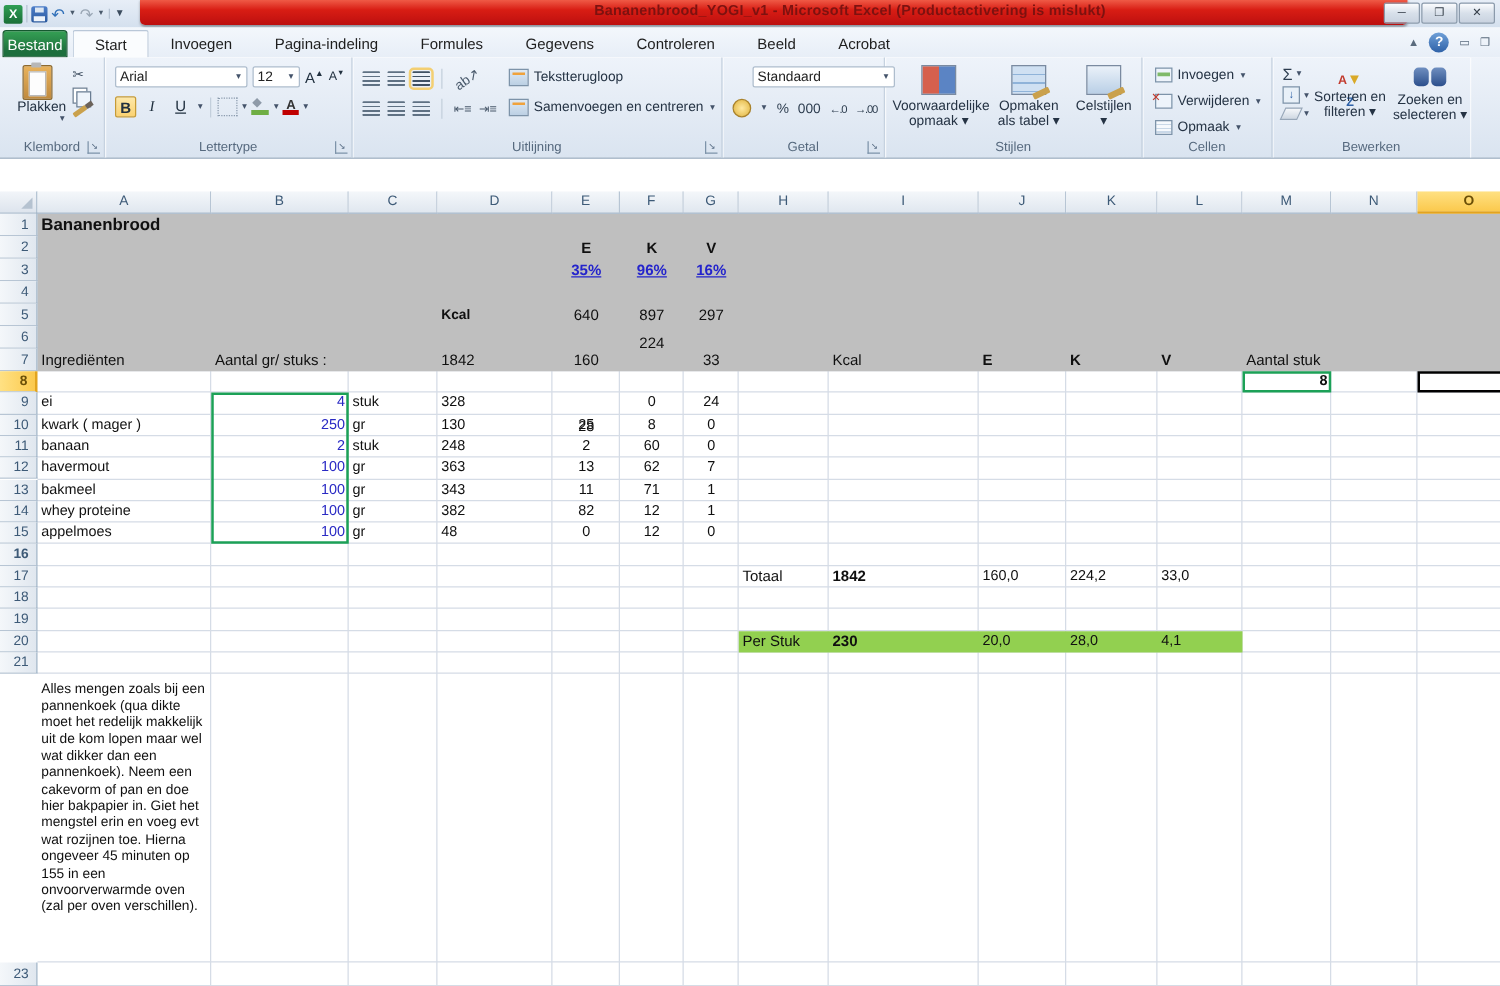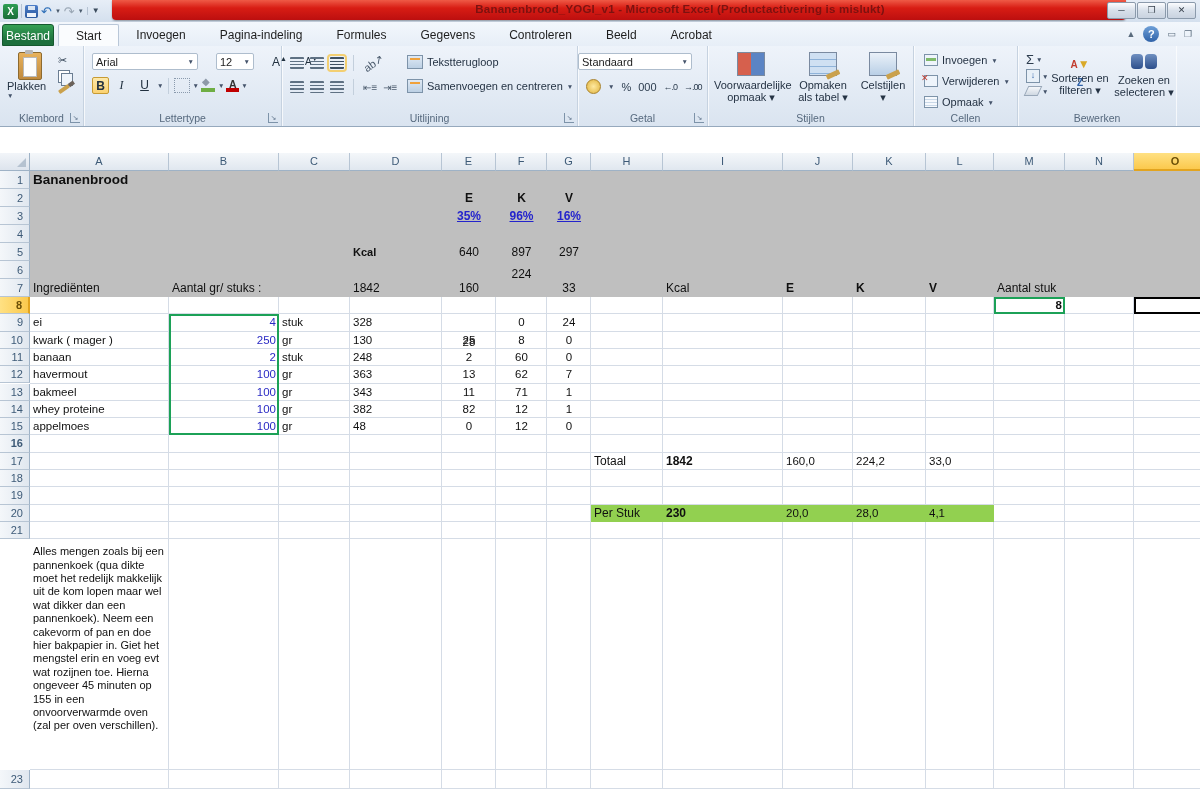--- a/index.html
+++ b/index.html
@@ -41,33 +41,33 @@
   .ribbon{position:absolute;left:0;top:46px;width:1200px;height:81px;
     background:linear-gradient(#eef3fa,#e2eaf4 60%,#dae4f0);border-bottom:1px solid #96a9bd;box-sizing:border-box;display:flex;}
   .group{position:relative;height:100%;box-sizing:border-box;border-right:1px solid #c6d2e0;box-shadow:1px 0 0 rgba(255,255,255,.7);}
   .glabel{position:absolute;bottom:2px;left:0;right:0;text-align:center;font-size:10.5px;color:#56697e;}
   .launcher{position:absolute;bottom:3px;right:3px;width:9px;height:9px;border-left:1px solid #7d93a9;border-bottom:1px solid #7d93a9;font-size:7px;color:#5c7088;line-height:9px;text-align:center;}
   .rbtn-txt{font-size:11px;color:#253344;}
   .drop{font-size:6.5px;color:#44536a;}
   .selectbox{background:#fff;border:1px solid #aebdcd;height:17px;display:flex;align-items:center;justify-content:space-between;padding:0 3px;font-size:11px;color:#222;box-sizing:border-box;border-radius:2px;}
 
   
-  .paste-big{position:absolute;left:7px;top:6px;width:46px;text-align:left;}
+  .paste-big{position:absolute;left:7px;top:6px;width:46px;text-align:right;}
   .clipboard{width:22px;height:26px;margin:0 auto;background:linear-gradient(#e8b25c,#c08a3e);border:1px solid #8d6a2f;border-radius:2px;position:relative;}
   .clipboard:before{content:"";position:absolute;left:4px;top:4px;width:12px;height:18px;background:#fdfdfd;border:1px solid #b9b9b9;}
   .clipboard:after{content:"";position:absolute;left:6px;top:-3px;width:8px;height:4px;background:#b7b7b7;border-radius:1px;}
   .mini-col{position:absolute;left:58px;top:8px;display:flex;flex-direction:column;gap:4px;}
   .mini-ic{font-size:11px;line-height:12px;color:#3a4a5c;}
   .copy-ic{width:10px;height:11px;border:1px solid #6a7d92;background:#fff;position:relative;}
   .copy-ic:before{content:"";position:absolute;left:2px;top:2px;width:10px;height:11px;border:1px solid #6a7d92;background:#eef4fb;}
   .brush-ic{width:12px;height:4px;background:#caa14c;border-radius:1px;transform:rotate(-35deg);position:relative;}
   .brush-ic:before{content:"";position:absolute;right:-6px;top:0;width:6px;height:4px;background:#6b625a;}
 
   
-  .fontrow1{position:absolute;left:8px;top:7px;display:flex;gap:18px;align-items:center;}
+  .fontrow1{position:absolute;left:8px;top:7px;display:flex;gap:4px;align-items:center;}
   .fontrow2{position:absolute;left:8px;top:31px;display:flex;gap:2px;align-items:center;}
   .fbtn{min-width:17px;height:17px;text-align:center;line-height:16px;font-size:12px;color:#21303f;padding:0 2px;border-radius:2px;}
   .fbtn.bold-on{background:linear-gradient(#fde8a9,#fbd271);border:1px solid #c79b34;box-sizing:border-box;font-weight:bold;}
   .grow-sz{font-size:12px;color:#21303f;}
   .vsep{width:1px;height:16px;background:#c3cfdc;margin:0 3px;}
   .border-ic{width:14px;height:13px;border:1px dotted #8a9aad;position:relative;}
   .fill-ic{width:15px;height:13px;position:relative;}
   .fill-ic:before{content:"◆";position:absolute;left:1px;top:-3px;font-size:10px;color:#8e9aa8;}
   .fill-ic:after{content:"";position:absolute;left:0;bottom:0;width:14px;height:4px;background:#6fae44;}
   .fcol-ic{width:13px;height:13px;position:relative;font-size:10.5px;font-weight:bold;color:#333;text-align:center;line-height:10px;}
@@ -271,21 +271,21 @@
       <div class="merge-item">
         <span class="sq-ic"></span>
         <span class="rbtn-txt">Samenvoegen en centreren</span>
         <span class="drop">▼</span>
       </div>
       <div class="glabel">Uitlijning</div>
       <div class="launcher">↘</div>
     </div>
 
     <div class="group" style="width:130px;">
-      <div style="position:absolute;left:0;top:7px;">
+      <div style="position:absolute;left:24px;top:7px;">
         <div class="selectbox" style="width:114px;">
           <span>Standaard</span>
             <span class="drop">▼</span>
         </div>
       </div>
       <div class="numrow2">
         <span class="coin"></span>
           <span class="drop">▼</span>
         <span class="num-ic">%</span>
         <span class="num-ic">000</span>

